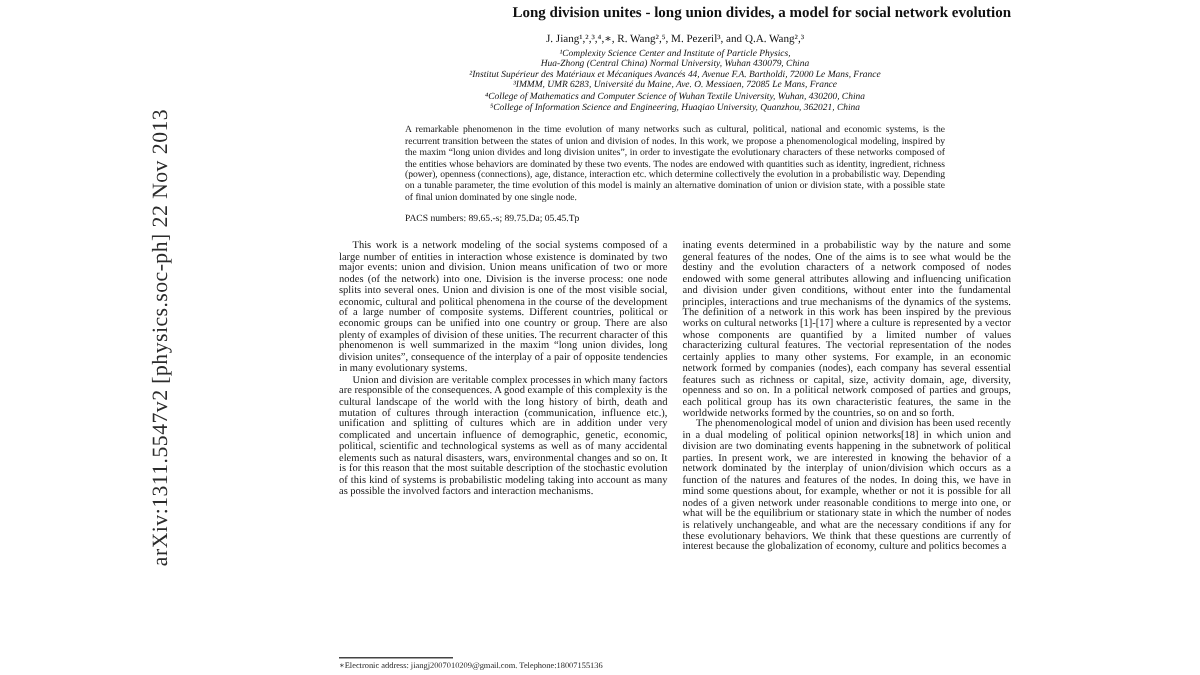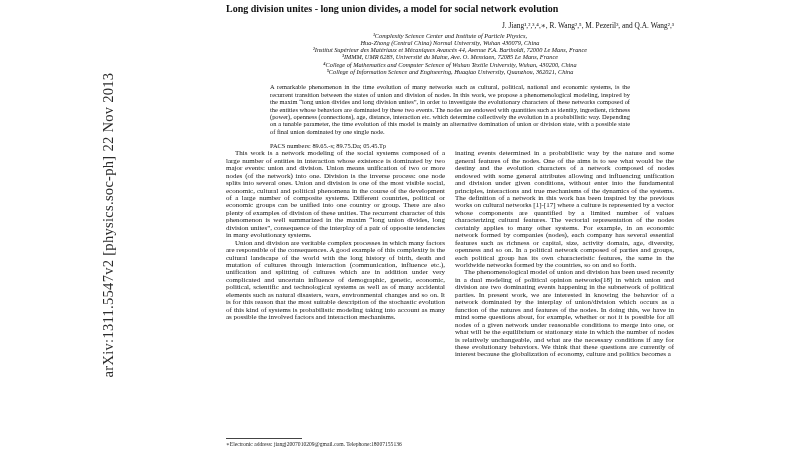--- a/index.html
+++ b/index.html
@@ -28,27 +28,27 @@
     left: 226px;
     top: 0;
     width: 448px;
     height: 450px;
     overflow: hidden;
   }
   .title {
     margin-top: 3px;
     font-size: 10px;
     font-weight: bold;
-    text-align: left;
+    text-align: right;
     line-height: 1.15;
   }
   .authors {
     margin-top: 6px;
     font-size: 7.4px;
-    text-align: right;
+    text-align: center;
   }
   .affils {
     margin-top: 2px;
     font-size: 6.3px;
     font-style: italic;
     text-align: center;
     line-height: 1.16;
   }
   .affil-line { }
   .abstract {
@@ -58,21 +58,21 @@
     text-align: justify;
   }
   .pacs {
     margin: 7px 44px 0 44px;
     font-size: 6.4px;
     text-align: left;
   }
   .cols {
     display: flex;
     gap: 10px;
-    margin-top: 1px;
+    margin-top: 11px;
   }
   .col {
     flex: 1;
     font-size: 7px;
     line-height: 7.45px;
     text-align: justify;
   }
   .col p { margin: 0; }
   .col p.indent { text-indent: 9px; }
   .footnote-area {

